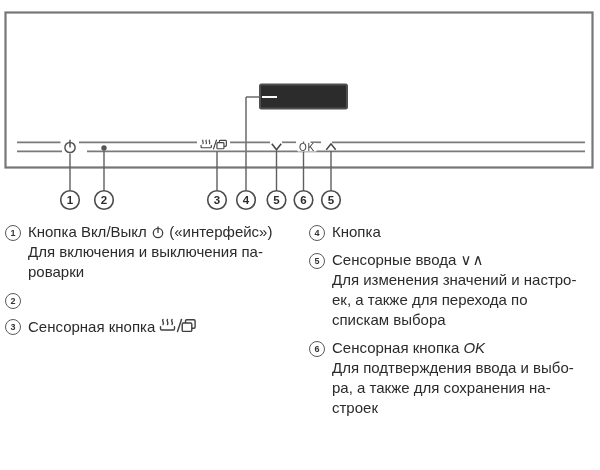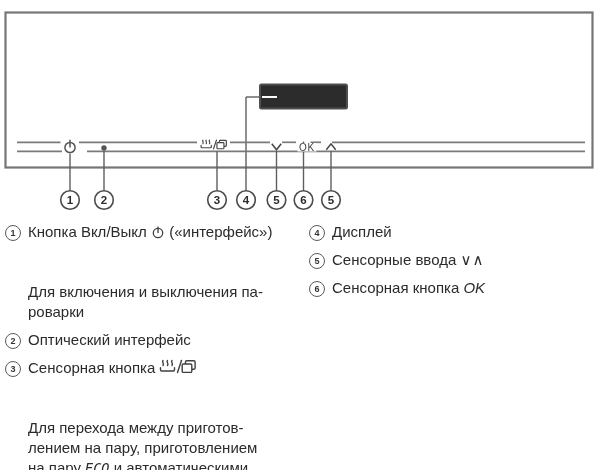--- a/index.html
+++ b/index.html
@@ -15,21 +15,21 @@
   .col-left{width:294px;}
   .col-right{width:286px;}
   .item{display:flex;margin-bottom:8px;font-size:15px;line-height:20px;}
   .num{
     width:14px;height:14px;border:1.2px solid #5a5a5a;border-radius:50%;
     display:inline-flex;align-items:center;justify-content:center;
     font-size:9px;font-weight:bold;color:#333;margin:2.5px 7px 0 0;flex:none;
     background:#fff;
   }
   .content{flex:1;}
-  .body{white-space:pre-line;margin-top:40px;}
+  .body{white-space:pre-line;}
   .eco{font-style:italic;font-family:"DejaVu Sans Mono",monospace;font-size:13.5px;}
   .ok-it{font-style:italic;}
   .arrows{font-family:"DejaVu Sans",sans-serif;letter-spacing:1px;}
   .inline-icon{vertical-align:-2px;}
 </style>
 </head>
 <body>
 
 <div class="diagram">
 <svg width="600" height="220" viewBox="0 0 600 220" xmlns="http://www.w3.org/2000/svg">
@@ -124,65 +124,66 @@
         </svg>
         <span>(«интерфейс»)</span>
         <div class="body">Для включения и выключения па-
 роварки</div>
       </div>
     </div>
 
     <div class="item">
       <span class="num">2</span>
       <div class="content">
-        <span>Оптический интерфейс</span>
       </div>
     </div>
 
     <div class="item">
       <span class="num">3</span>
       <div class="content">
         <span>Сенсорная кнопка</span>
         <svg class="inline-icon" width="40" height="16" viewBox="0 0 40 16" stroke="#3f3f3f" stroke-width="1.4" fill="none" stroke-linecap="round">
           <path d="M4,1.5 C2.3,3.2 5.7,4.2 4,6.5"></path>
           <path d="M8.5,1.5 C6.8,3.2 10.2,4.2 8.5,6.5"></path>
           <path d="M13,1.5 C11.3,3.2 14.7,4.2 13,6.5"></path>
           <path d="M1.5,8.8 L1.5,10.8 Q1.5,12 2.7,12 L14.3,12 Q15.5,12 15.5,10.8 L15.5,8.8"></path>
           <line x1="22.5" y1="1.5" x2="18.5" y2="13.5"></line>
           <rect x="26.5" y="1.8" width="9.6" height="8.4" rx="1.2"></rect>
           <rect x="23.2" y="5" width="9.6" height="8.4" rx="1.2" fill="#ffffff"></rect>
         </svg>
-        <div class="body"><span>Для перехода между приготов-
-лением на пару, приготовлением
-на пару </span><em class="eco">ECO</em><span> и автоматическими
-программами</span></div>
       </div>
     </div>
 
   </div>
 
   <div class="col col-right">
 
     <div class="item">
       <span class="num">4</span>
       <div class="content">
-        <span>Дисплей</span>
+        <span>Кнопка</span>
       </div>
     </div>
 
     <div class="item">
       <span class="num">5</span>
       <div class="content">
         <span>Сенсорные ввода</span>
         <span class="arrows">∨∧</span>
+        <div class="body">Для изменения значений и настро-
+ек, а также для перехода по
+спискам выбора</div>
       </div>
     </div>
 
     <div class="item">
       <span class="num">6</span>
       <div class="content">
         <span>Сенсорная кнопка</span>
         <em class="ok-it">OK</em>
+        <div class="body">Для подтверждения ввода и выбо-
+ра, а также для сохранения на-
+строек</div>
       </div>
     </div>
 
   </div>
 </div>
 
 </body></html>

